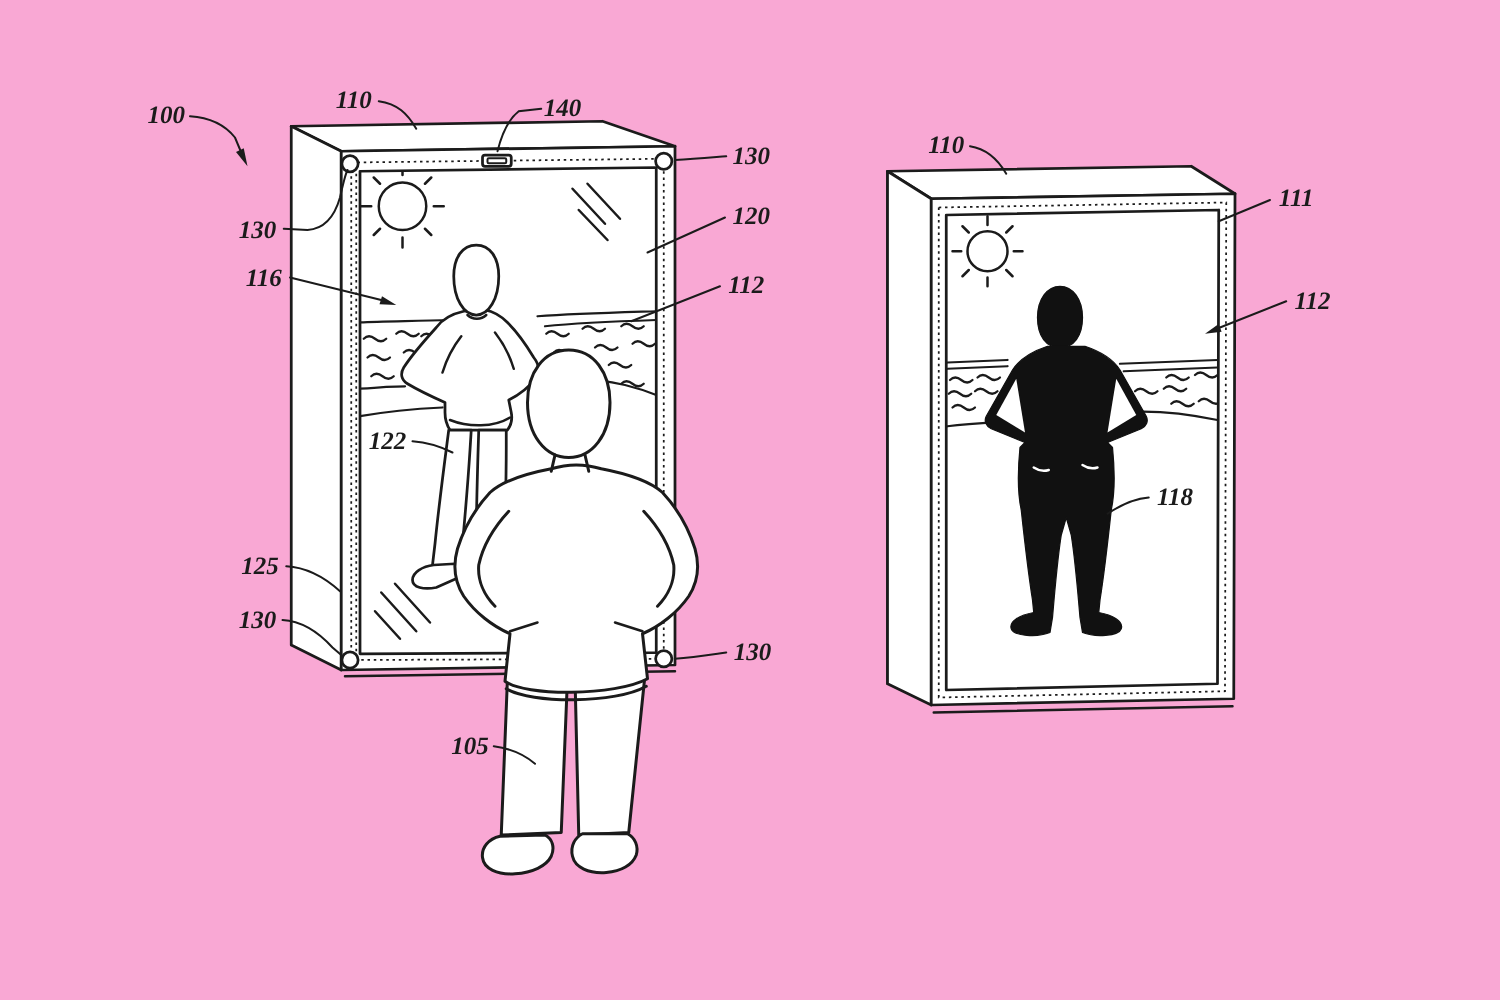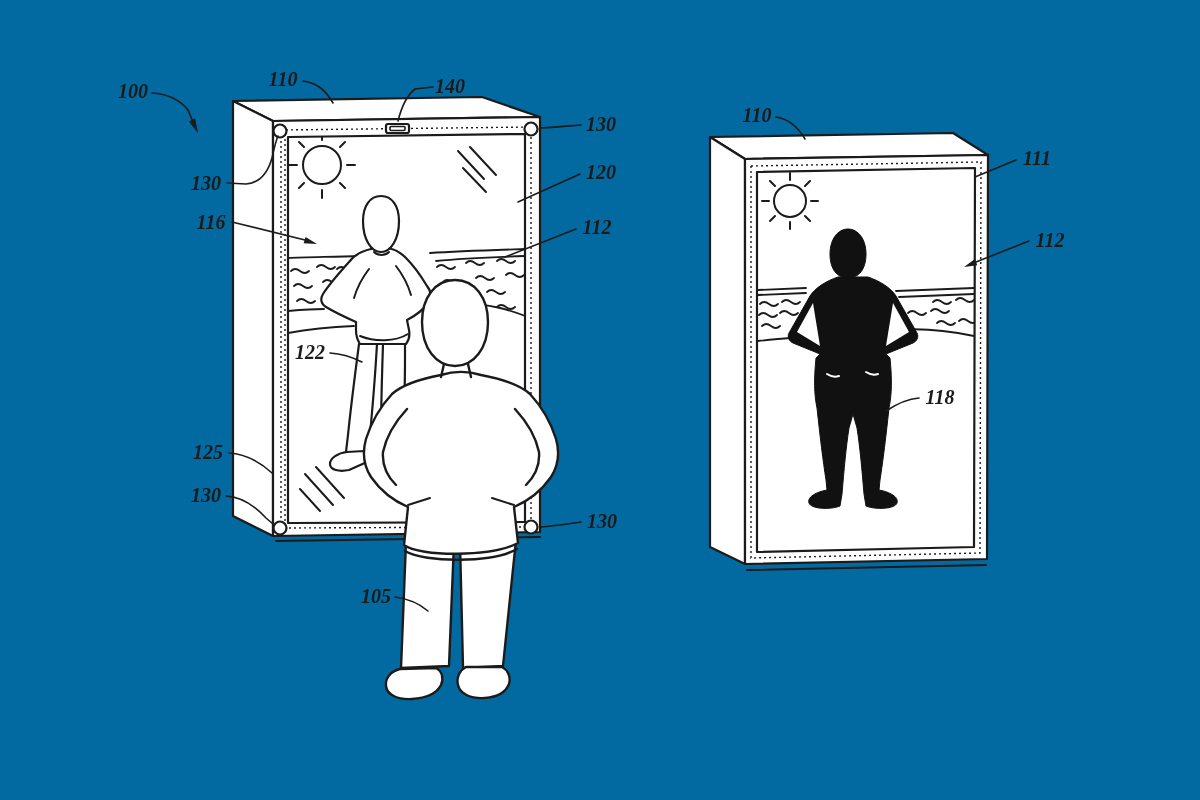--- a/index.html
+++ b/index.html
@@ -1,19 +1,19 @@
 <!DOCTYPE html>
 <html><head>
 <meta charset="utf-8">
 <style>
   html,body{margin:0;padding:0;background:#ffffff;}
   .stage{
     position:relative;
     width:1200px;height:800px;
-    background:#0369a1;
+    background:#f9a8d4;
     overflow:hidden;
     font-family:"Liberation Serif", serif;
     text-align:center;
   }
   svg{position:absolute;left:0;top:0;}
   .ln{fill:none;stroke:#1b1b1b;stroke-width:2;stroke-linecap:round;stroke-linejoin:round;}
   .ln-thick{fill:none;stroke:#1b1b1b;stroke-width:2.4;stroke-linecap:round;stroke-linejoin:round;}
   .fillwhite{fill:#ffffff;stroke:#1b1b1b;stroke-width:2.2;stroke-linecap:round;stroke-linejoin:round;}
   .fillwhite-thin{fill:#ffffff;stroke:#1b1b1b;stroke-width:1.6;}
   .dotted{fill:none;stroke:#1b1b1b;stroke-width:1.4;stroke-dasharray:2 3;}

